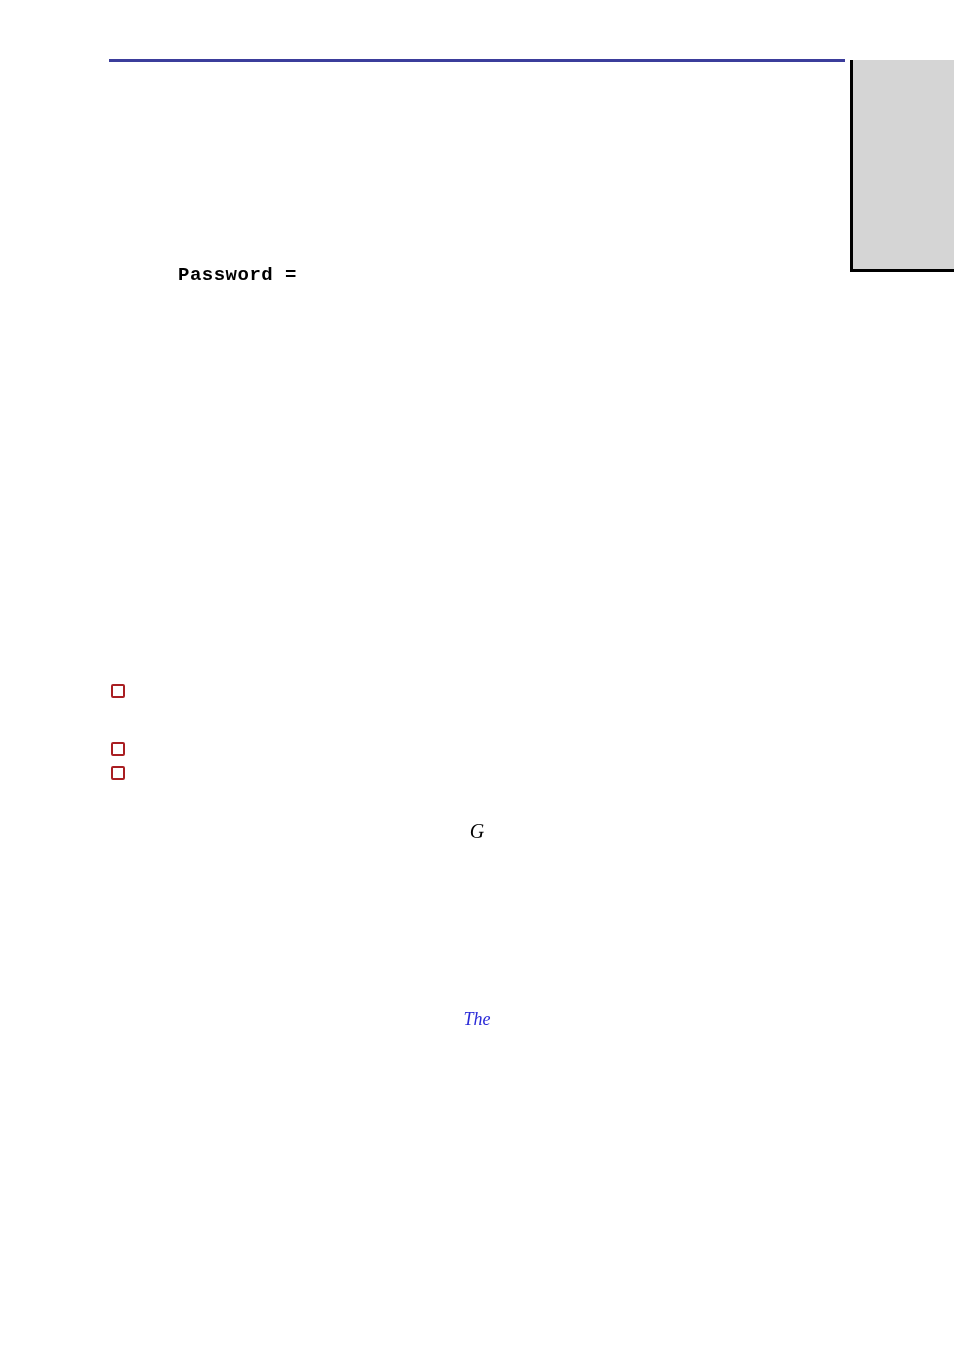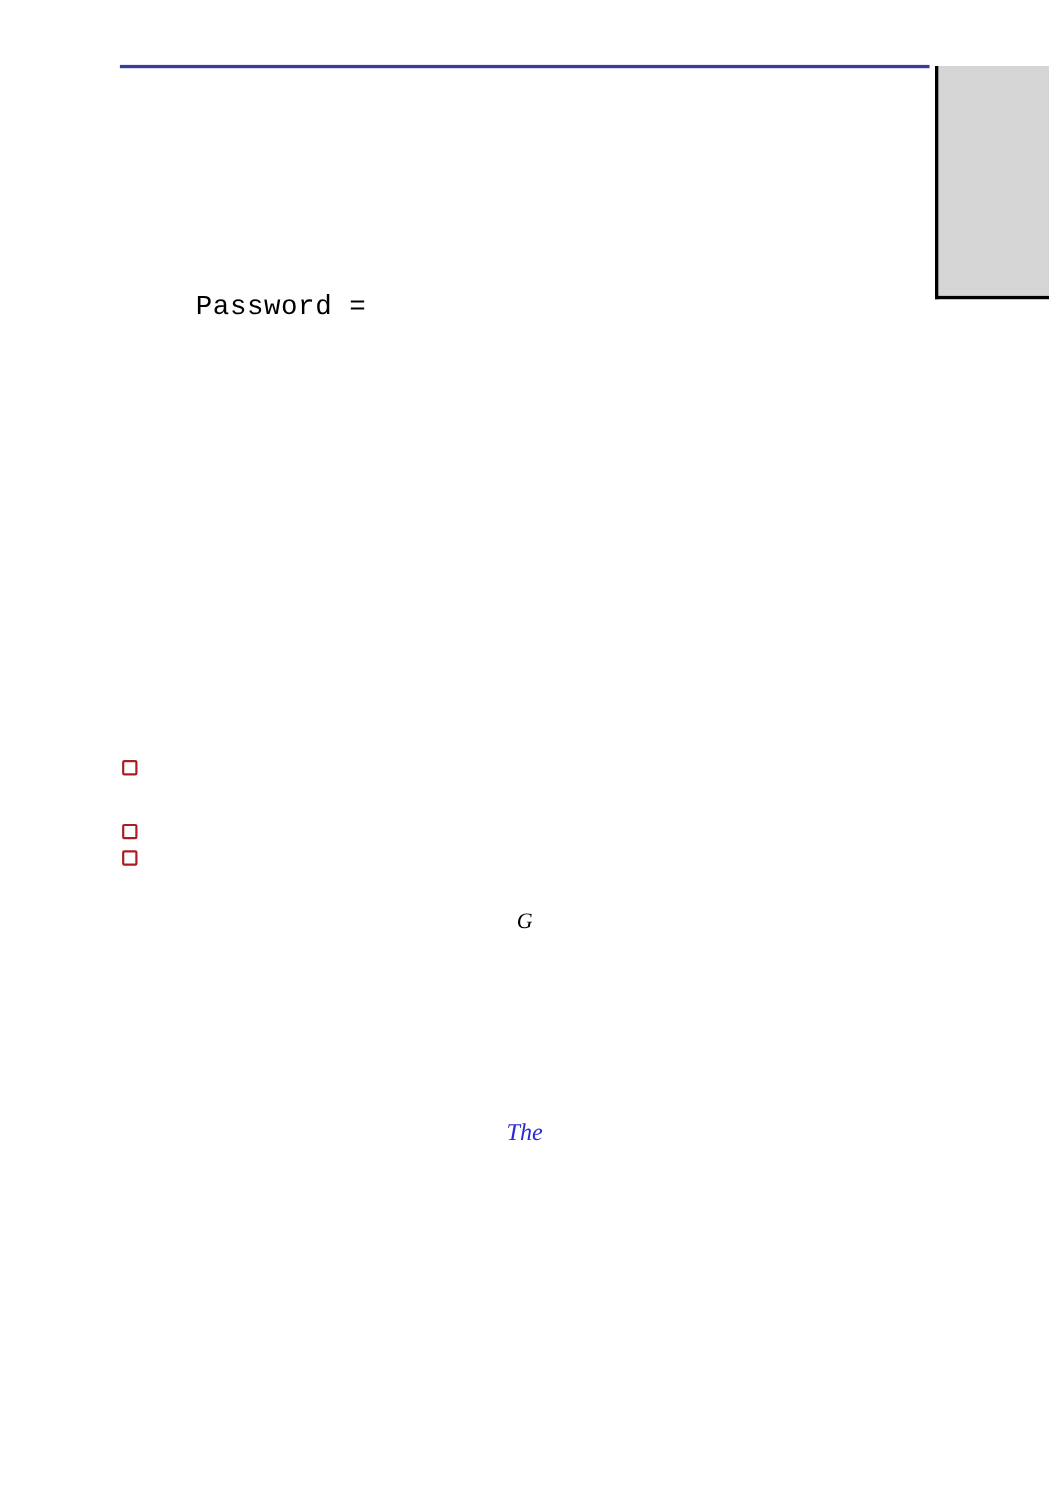--- a/index.html
+++ b/index.html
@@ -37,22 +37,22 @@
   }
   .pwd-row {
     margin-top: 176px;
     margin-left: 69px;
     display: flex;
     align-items: baseline;
     gap: 0;
   }
   .pwd-label {
     font-family: 'Courier New', monospace;
-    font-weight: normal;
-    font-size: 25px;
+    font-weight: bold;
+    font-size: 19px;
     letter-spacing: 0.5px;
   }
   .bullet-list {
     margin-top: 394px;
   }
   .bullet-item {
     display: flex;
     align-items: flex-start;
     margin-bottom: 40px;
   }
@@ -76,21 +76,21 @@
     text-align: center;
     font-style: italic;
     font-family: Georgia, 'Times New Roman', serif;
     font-size: 20px;
   }
   .the-line {
     margin-top: 166px;
     text-align: center;
     font-style: italic;
     color: #2a2ad8;
-    font-size: 22px;
+    font-size: 18px;
   }
 </style>
 </head>
 <body>
 
 <div class="top-rule"></div>
 
 <div class="side-tab"></div>
 
 <div class="content">

